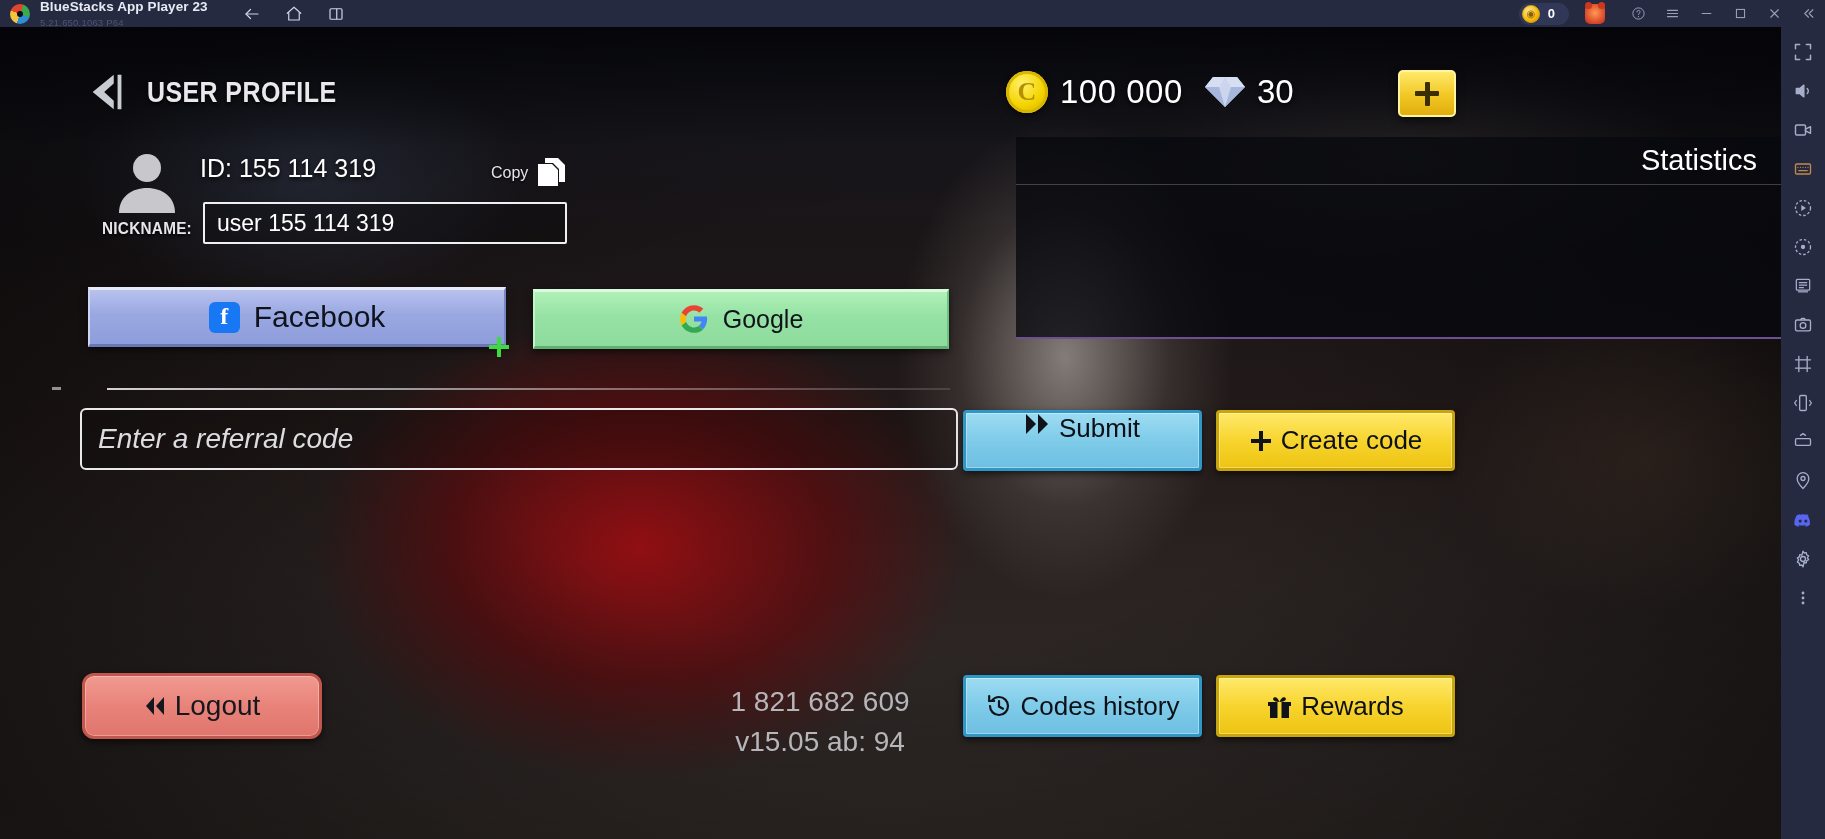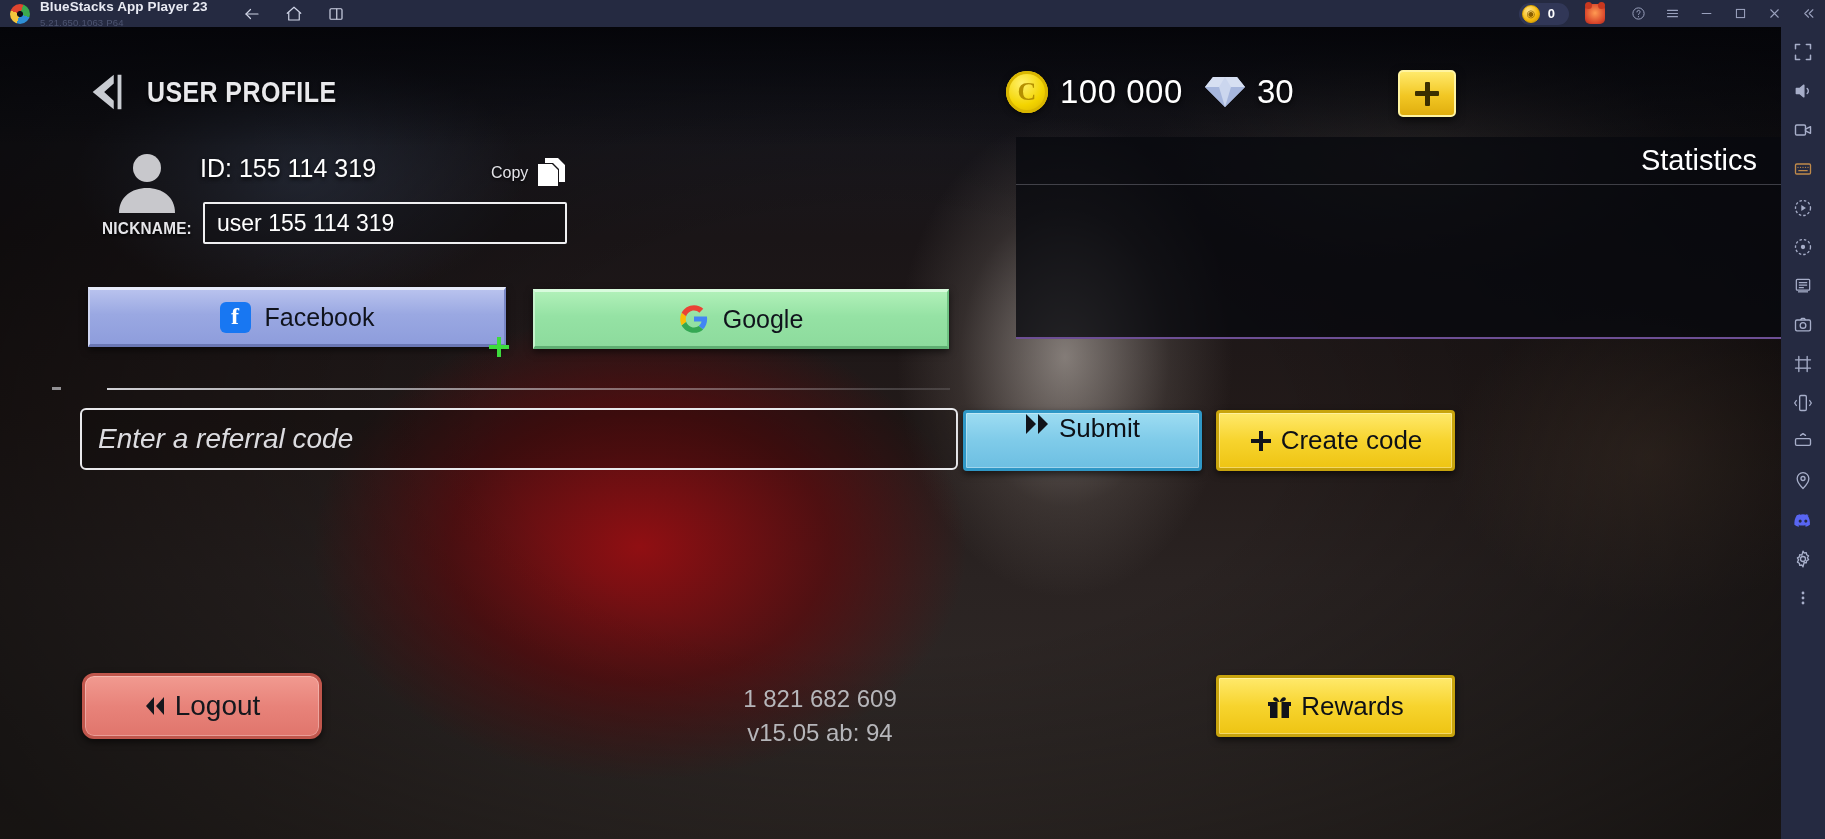--- a/index.html
+++ b/index.html
@@ -210,21 +210,21 @@
     display: flex; align-items: center; justify-content: center; gap: 14px;
     cursor: pointer;
   }
   .fb-ico { width: 31px; height: 31px; border-radius: 6px; background: #1877f2; position: relative; flex: none; }
   .fb-ico::after {
     content: "f"; position: absolute; inset: 0;
     display: flex; align-items: center; justify-content: center;
     color: #fff; font-size: 24px; font-weight: 700;
     font-family: "Liberation Serif", serif; padding-bottom: 2px;
   }
-  .fb-btn .lbl { color: #10131c; font-size: 25px; }
+  .fb-btn .lbl { color: #10131c; font-size: 30px; }
 
   .gg-btn {
     position: absolute; left: 533px; top: 262px;
     width: 416px; height: 60px;
     background: linear-gradient(180deg, #b0f0b8 0%, #95e2a4 45%, #8ddb9d 100%);
     border-top: 3px solid #d9fbdd;
     border-left: 2px solid #c4f3cb;
     border-right: 2px solid #6fc283;
     border-bottom: 3px solid #5fae72;
     box-shadow: 0 3px 7px rgba(0,0,0,.55);
@@ -312,21 +312,21 @@
   .logout-btn .lbl {
     color: #14171d; font-size: 28px;
     font-family: "Liberation Sans Narrow", "Liberation Sans", sans-serif;
   }
   .rew-arrow { width: 22px; height: 22px; flex: none; }
 
   .version-block {
     position: absolute; left: 700px; top: 655px; width: 240px;
     text-align: center; line-height: 1.42;
   }
-  .version-block div { color: #b6b6ba; font-size: 24px; }
+  .version-block div { color: #b6b6ba; font-size: 28px; }
 
   .codes-btn {
     position: absolute; left: 963px; top: 648px;
     width: 239px; height: 62px;
     background: linear-gradient(180deg, #9ddcf2 0%, #7fcbe9 50%, #6dbfe2 100%);
     border: 3px solid #2f97c6;
     border-radius: 4px;
     box-shadow: 0 0 0 1px rgba(255,255,255,.35) inset, 0 3px 7px rgba(0,0,0,.6);
     display: flex; align-items: center; justify-content: center; gap: 9px;
     cursor: pointer;
@@ -534,20 +534,28 @@
       <path d="M20 2l-8 9 8 9z" fill="#14171d"></path>
     </svg>
     <div class="lbl">Logout</div>
   </div>
 
   <div class="version-block">
     <div>1 821 682 609</div>
     <div>v15.05 ab: 94</div>
   </div>
 
+  <div class="codes-btn">
+    <svg class="hist-ico" viewBox="0 0 26 26" fill="none" stroke="#10131a" stroke-width="2.2" stroke-linecap="round">
+      <path d="M4 13a9 9 0 109-9 9 9 0 00-7 3.4"></path>
+      <path d="M3.2 3v5h5"></path>
+      <path d="M13 8v5.5l4 2.2"></path>
+    </svg>
+    <div class="lbl">Codes history</div>
+  </div>
 
   <div class="rewards-btn">
     <svg class="gift-ico" viewBox="0 0 25 25">
       <rect x="1" y="8" width="23" height="4" fill="#10131a"></rect>
       <rect x="3" y="12" width="19" height="12" fill="#10131a"></rect>
       <rect x="10.5" y="8" width="4" height="16" fill="#f7d42e"></rect>
       <path d="M12.5 8C11 4 9 2.5 7 3.5S6 8 12.5 8zM12.5 8C14 4 16 2.5 18 3.5S19 8 12.5 8z" fill="#10131a"></path>
     </svg>
     <div class="lbl">Rewards</div>
   </div>

